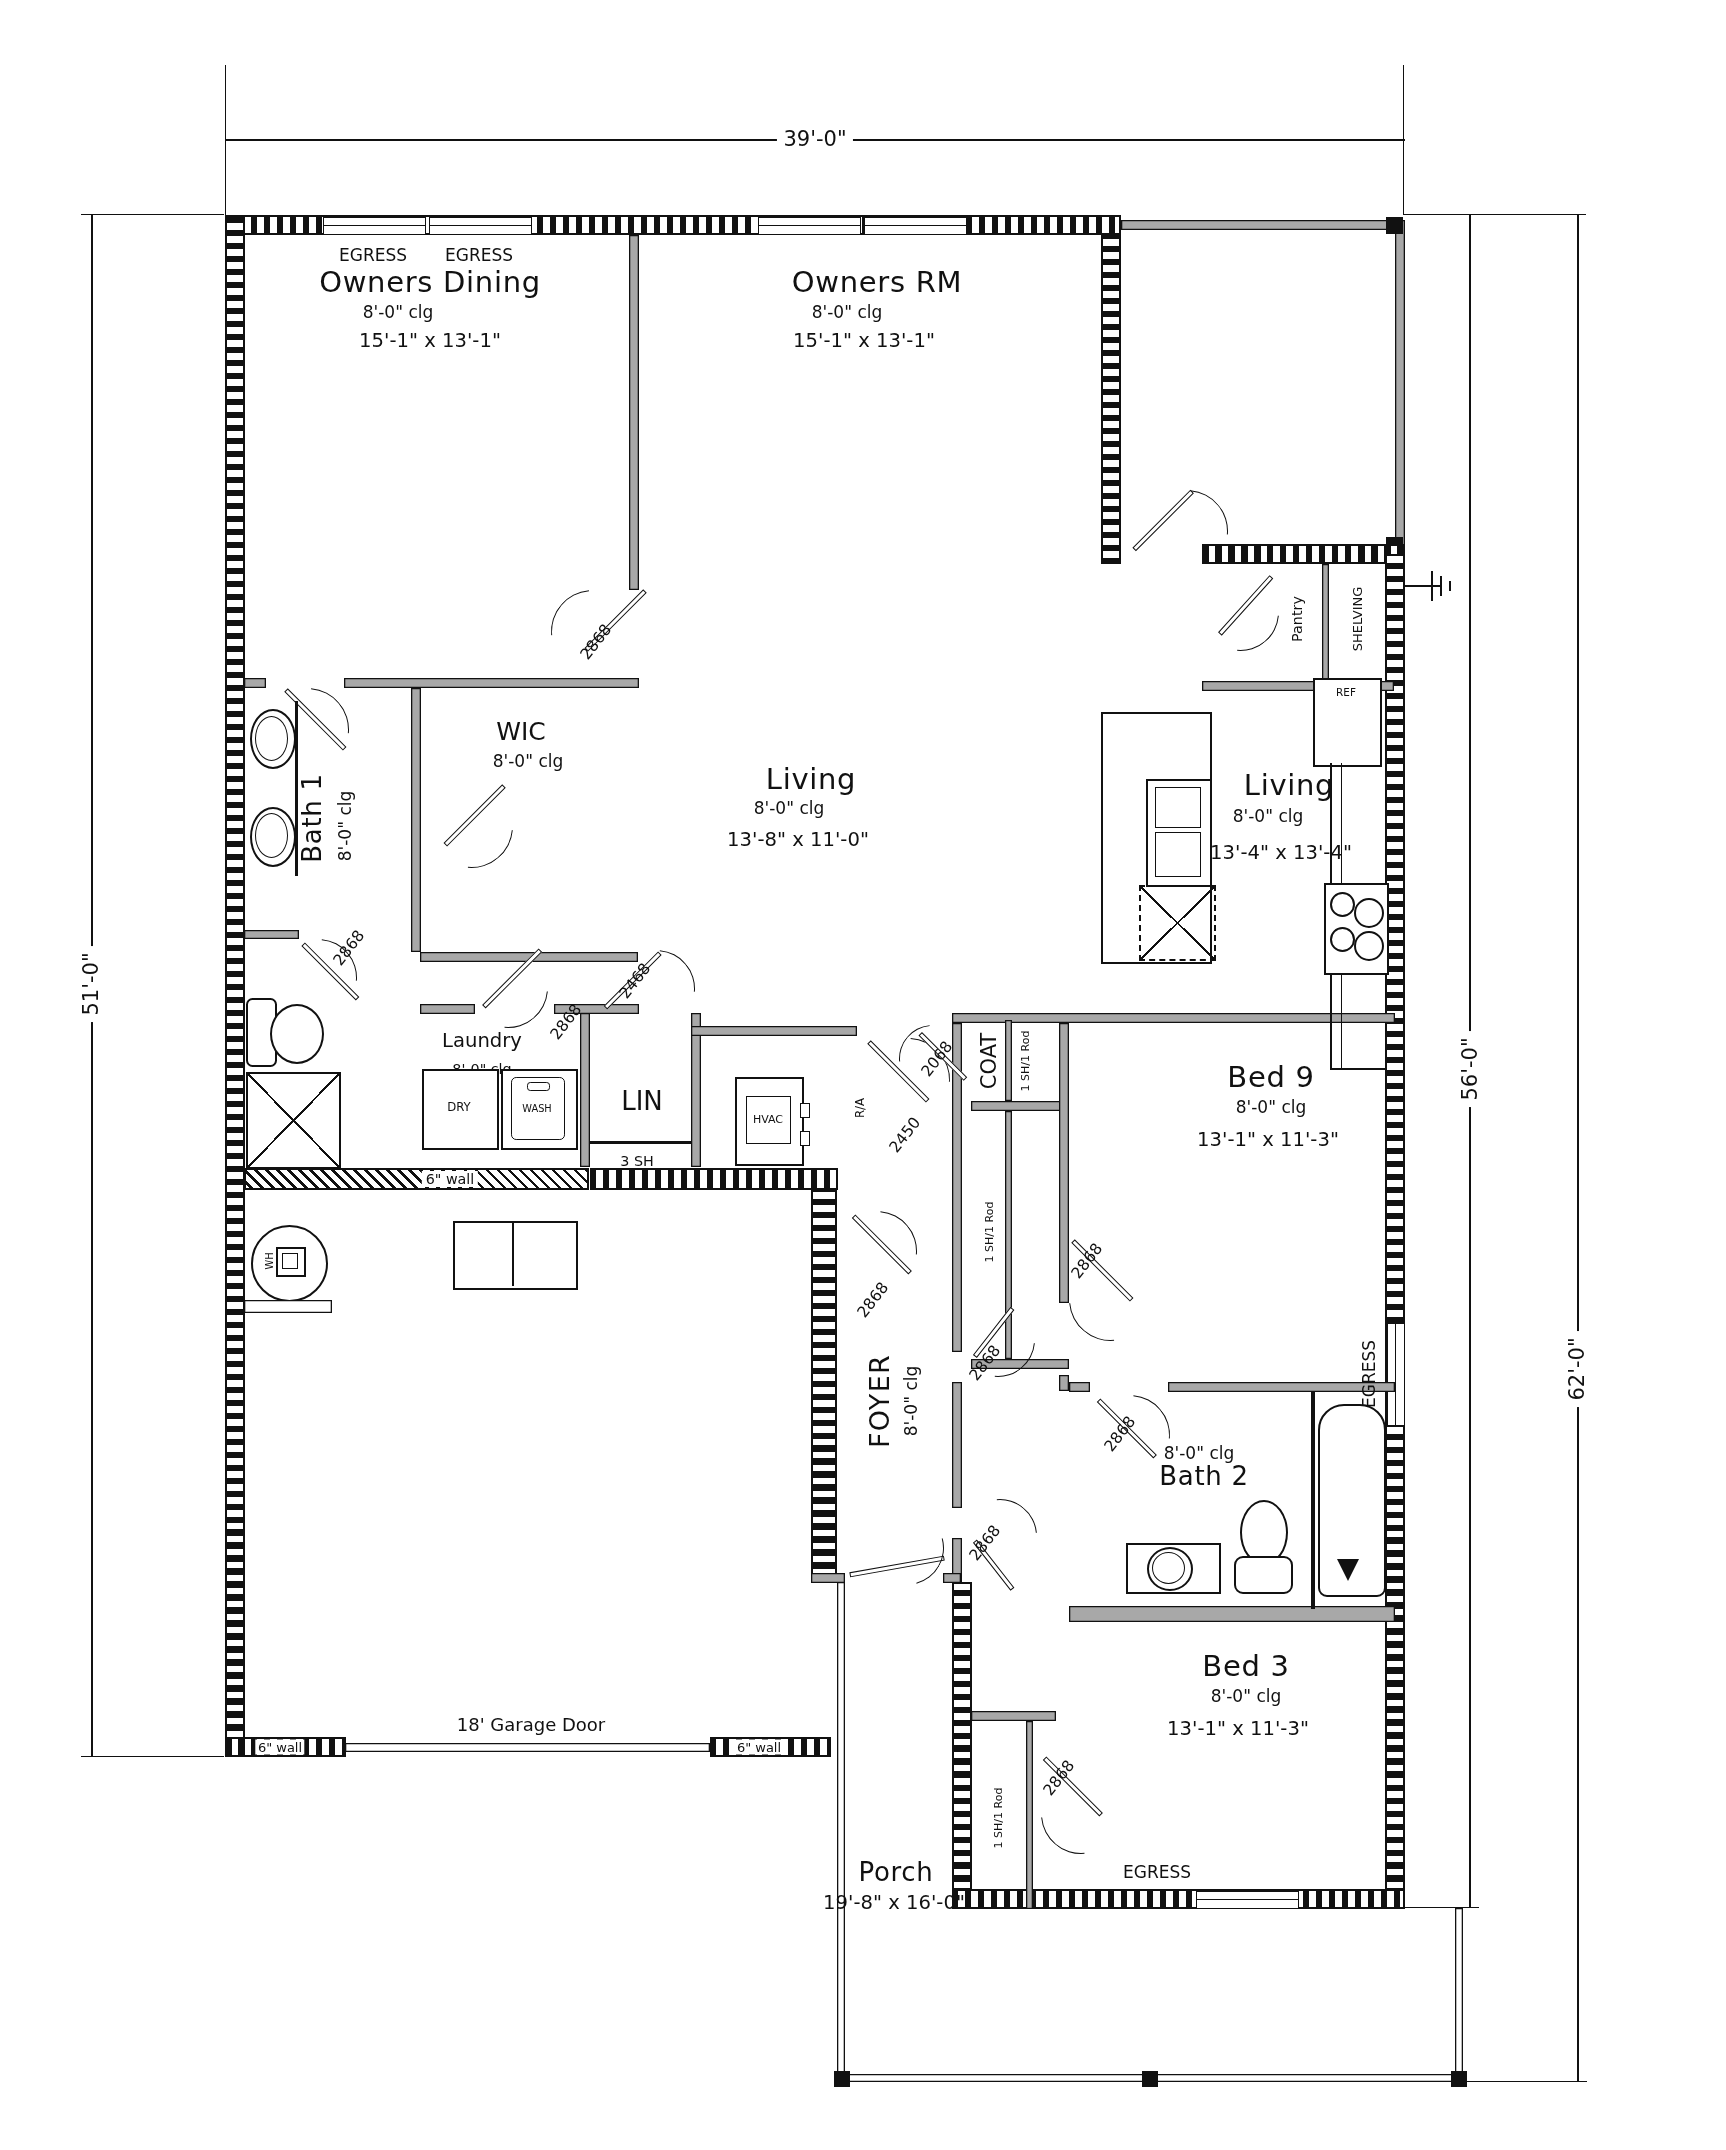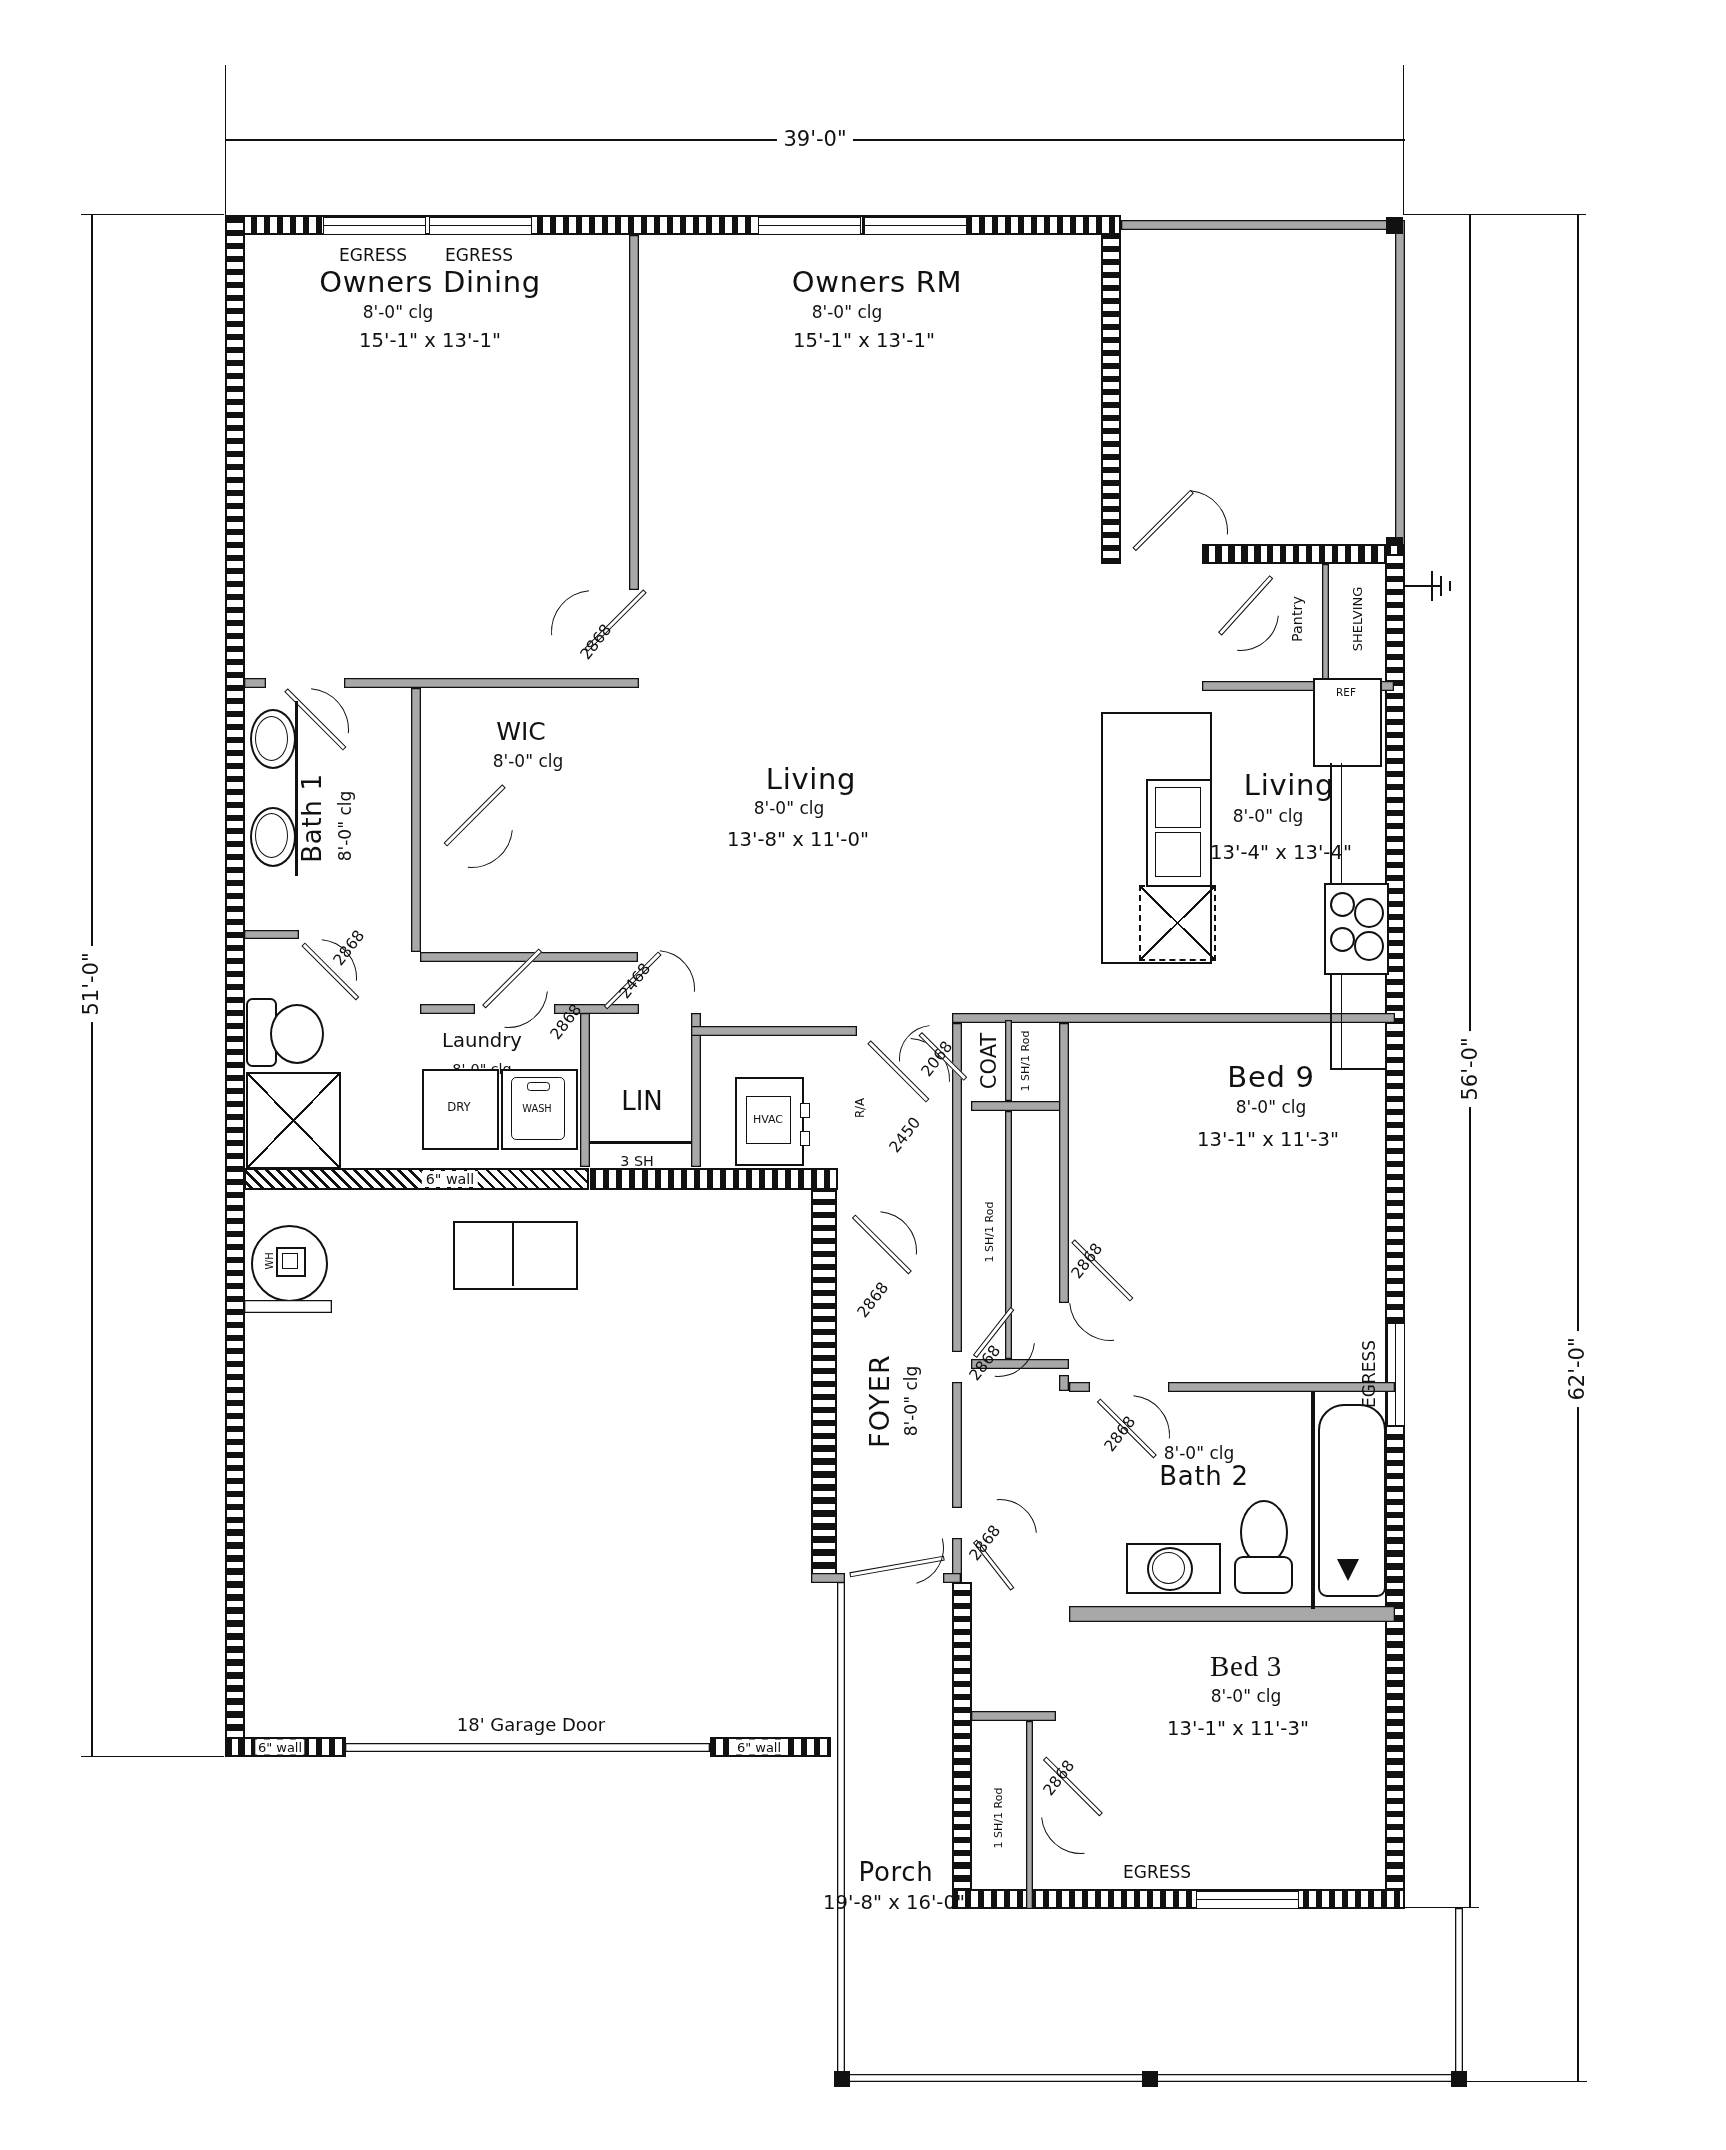--- a/index.html
+++ b/index.html
@@ -162,21 +162,21 @@
   <div class="t hc" style="left:482px;top:1040px;font-size:19.6px;">Laundry</div>
   <div class="t sub hc" style="left:482px;top:1069px;font-size:14.3px;">8'-0" clg</div>
 
   <div class="t name hc" style="left:1271px;top:1077px;">Bed 9</div>
   <div class="t sub hc" style="left:1271px;top:1107px;">8'-0" clg</div>
   <div class="t siz hc" style="left:1268px;top:1139px;">13'-1" x 11'-3"</div>
 
   <div class="t name hc" style="left:1204px;top:1476px;font-size:26px;">Bath 2</div>
   <div class="t sub hc" style="left:1199px;top:1453px;">8'-0" clg</div>
 
-  <div class="t name hc" style="left:1246px;top:1666px;font-family:Liberation Serif, serif;">Bed 3</div>
+  <div class="t name hc" style="left:1246px;top:1666px;">Bed 3</div>
   <div class="t sub hc" style="left:1246px;top:1696px;">8'-0" clg</div>
   <div class="t siz hc" style="left:1238px;top:1728px;">13'-1" x 11'-3"</div>
 
   <div class="t vc" style="left:879px;top:1401px;font-size:27px;letter-spacing:1.3px;">FOYER</div>
   <div class="t sub vc" style="left:911px;top:1401px;">8'-0" clg</div>
 
   <div class="t name hc" style="left:896px;top:1872px;font-size:26px;">Porch</div>
   <div class="t siz hc" style="left:894px;top:1902px;">19'-8" x 16'-0"</div>
 
   <div class="t hc" style="left:642px;top:1101px;font-size:26px;">LIN</div>

